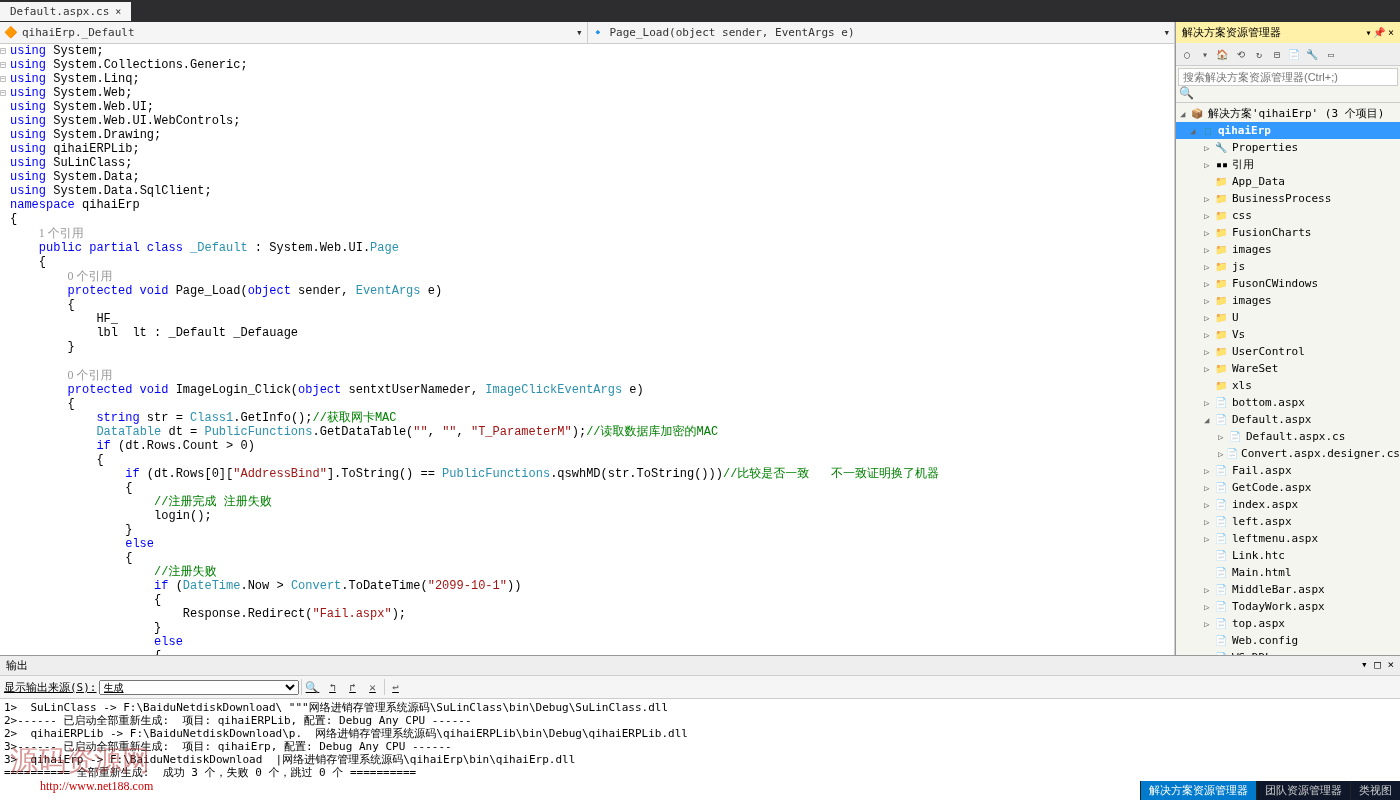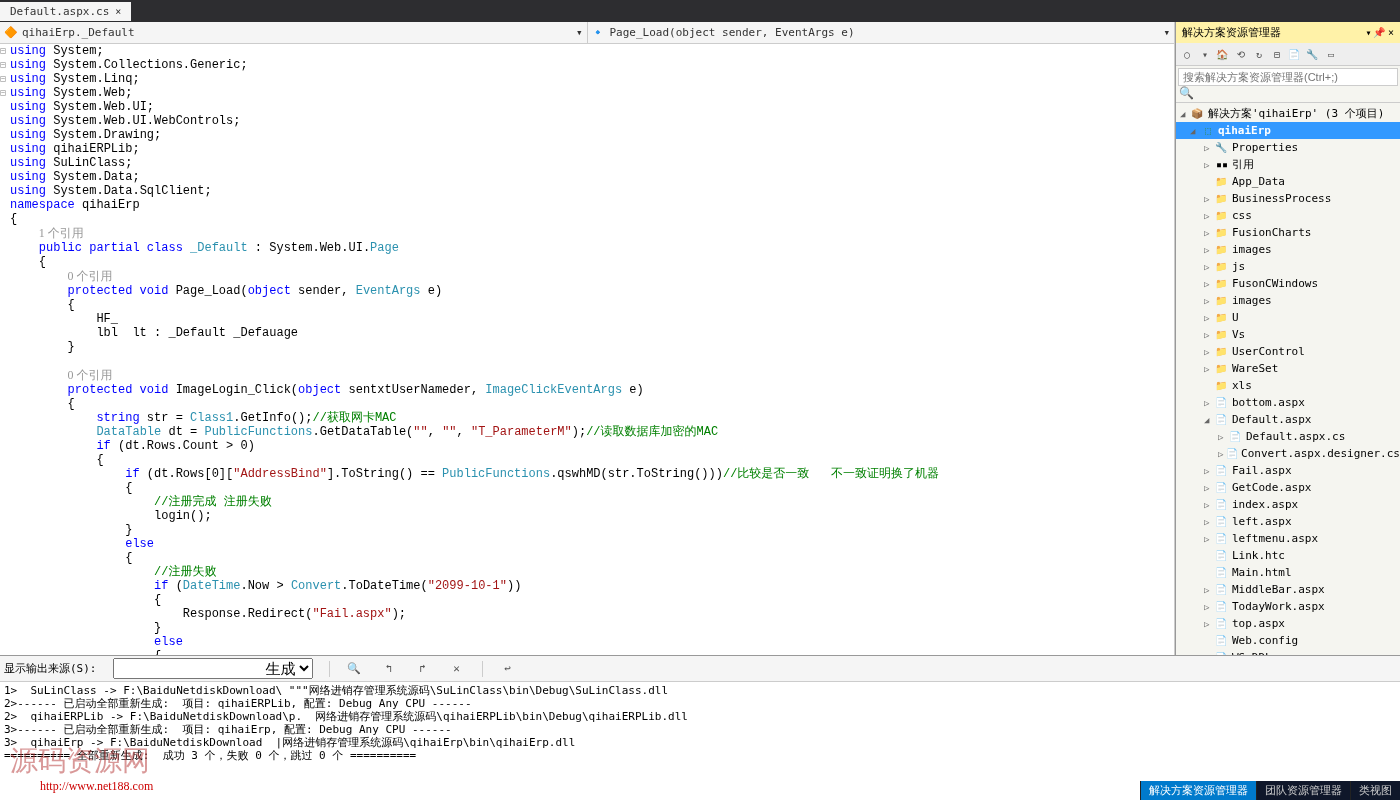--- a/index.html
+++ b/index.html
@@ -40,22 +40,22 @@
 .tree-row.selected { background: #3399ff; color: #fff; }
 .tree-arrow { width: 10px; font-size: 9px; color: #666; }
 .tree-icon { width: 16px; height: 14px; display: inline-flex; align-items: center; justify-content: center; margin-right: 2px; font-size: 10px; }
 .folder-icon { color: #dca54c; }
 .file-icon { color: #6a9fb5; }
 .cs-icon { color: #388a34; }
 .proj-icon { color: #388a34; }
 
 .output-panel { height: 145px; background: #fff; border-top: 1px solid #999; display: flex; flex-direction: column; }
 .out-title { background: #eee; padding: 2px 6px; font-size: 11px; display: flex; justify-content: space-between; border-bottom: 1px solid #ccc; }
-.out-toolbar { display: flex; align-items: center; gap: 16px; padding: 2px 4px; border-bottom: 1px solid #ccc; background: #f5f5f5; font-size: 11px; }
-.out-toolbar select { font-size: 15px; width: 200px; text-align: right; }
+.out-toolbar { display: flex; align-items: center; gap: 2px; padding: 2px 4px; border-bottom: 1px solid #ccc; background: #f5f5f5; font-size: 11px; text-decoration: underline; }
+.out-toolbar select { font-size: 10px; width: 200px; }
 .out-tb-btn { width: 18px; height: 18px; display: inline-flex; align-items: center; justify-content: center; color: #555; }
 .out-text { flex: 1; font-family: Consolas, monospace; font-size: 11px; padding: 2px 4px; white-space: pre; overflow: auto; line-height: 13px; }
 .watermark { position: absolute; bottom: 20px; left: 10px; font-size: 28px; color: rgba(180,50,50,0.5); font-family: "SimSun"; pointer-events: none; margin-top: 40px; }
 .watermark-url { position: absolute; bottom: 6px; left: 40px; font-size: 12px; color: #c00; font-family: Consolas; pointer-events: none; }
 
 .bottom-tabs { position: absolute; bottom: 0; right: 0; display: flex; background: #2d2d30; }
 .btab { padding: 2px 8px; font-size: 11px; color: #ccc; background: #0f172a; border-left: 1px solid #222; }
 .btab.active { background: #007acc; color: #fff; }
 </style>
 </head>
@@ -349,20 +349,28 @@
       <div class="tree-row" style="padding-left:28px">
           <span class="tree-icon file-icon">📄</span>
           <span>zc.aspx</span>
         </div>
 
     </div>
   </div>
 </div>
 
 <div class="output-panel">
+  <div class="out-title">
+    <span>输出</span>
+    <span>
+      <span>▾</span>
+      <span>□</span>
+      <span>×</span>
+    </span>
+  </div>
   <div class="out-toolbar">
     <span>显示输出来源(S):</span>
     <select><option>生成</option></select>
     <span style="border-left:1px solid #ccc;height:16px"></span>
     <span class="out-tb-btn">🔍</span>
     <span class="out-tb-btn">↰</span>
     <span class="out-tb-btn">↱</span>
     <span class="out-tb-btn">✕</span>
     <span style="border-left:1px solid #ccc;height:16px"></span>
     <span class="out-tb-btn">↩</span>

